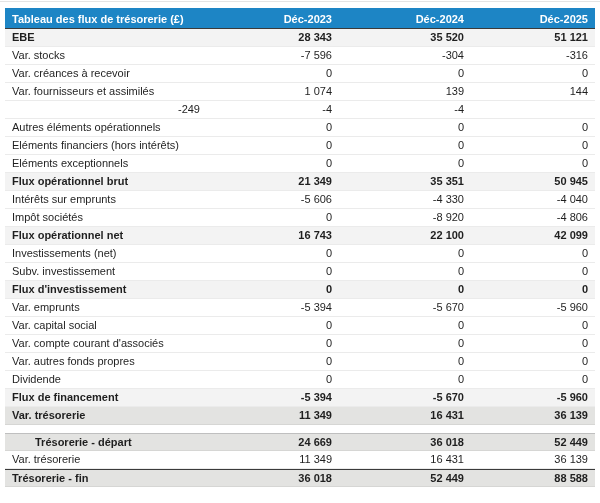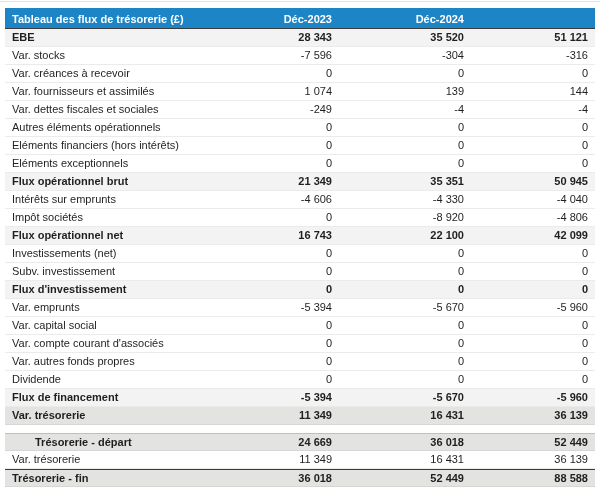--- a/index.html
+++ b/index.html
@@ -41,20 +41,21 @@
 </head>
 <body>
 
 <div class="top-hairline"></div>
 
 <div class="page">
   <div class="thead">
     <div class="cell label">Tableau des flux de trésorerie (£)</div>
     <div class="cell num">Déc-2023</div>
     <div class="cell num">Déc-2024</div>
+    <div class="cell num">Déc-2025</div>
   </div>
   <div id="table-body">
       <div class="row subtotal">
     <div class="cell label">EBE</div>
     <div class="cell num">28 343</div>
     <div class="cell num">35 520</div>
     <div class="cell num">51 121</div>
   </div>
       <div class="row">
     <div class="cell label">Var. stocks</div>
@@ -68,21 +69,20 @@
     <div class="cell num">0</div>
     <div class="cell num">0</div>
   </div>
       <div class="row">
     <div class="cell label">Var. fournisseurs et assimilés</div>
     <div class="cell num">1 074</div>
     <div class="cell num">139</div>
     <div class="cell num">144</div>
   </div>
       <div class="row">
-    <div class="cell label">Var. dettes fiscales et sociales</div>
     <div class="cell num">-249</div>
     <div class="cell num">-4</div>
     <div class="cell num">-4</div>
   </div>
       <div class="row">
     <div class="cell label">Autres éléments opérationnels</div>
     <div class="cell num">0</div>
     <div class="cell num">0</div>
     <div class="cell num">0</div>
   </div>
@@ -99,21 +99,21 @@
     <div class="cell num">0</div>
   </div>
       <div class="row subtotal">
     <div class="cell label">Flux opérationnel brut</div>
     <div class="cell num">21 349</div>
     <div class="cell num">35 351</div>
     <div class="cell num">50 945</div>
   </div>
       <div class="row">
     <div class="cell label">Intérêts sur emprunts</div>
-    <div class="cell num">-4 606</div>
+    <div class="cell num">-5 606</div>
     <div class="cell num">-4 330</div>
     <div class="cell num">-4 040</div>
   </div>
       <div class="row">
     <div class="cell label">Impôt sociétés</div>
     <div class="cell num">0</div>
     <div class="cell num">-8 920</div>
     <div class="cell num">-4 806</div>
   </div>
       <div class="row subtotal">

